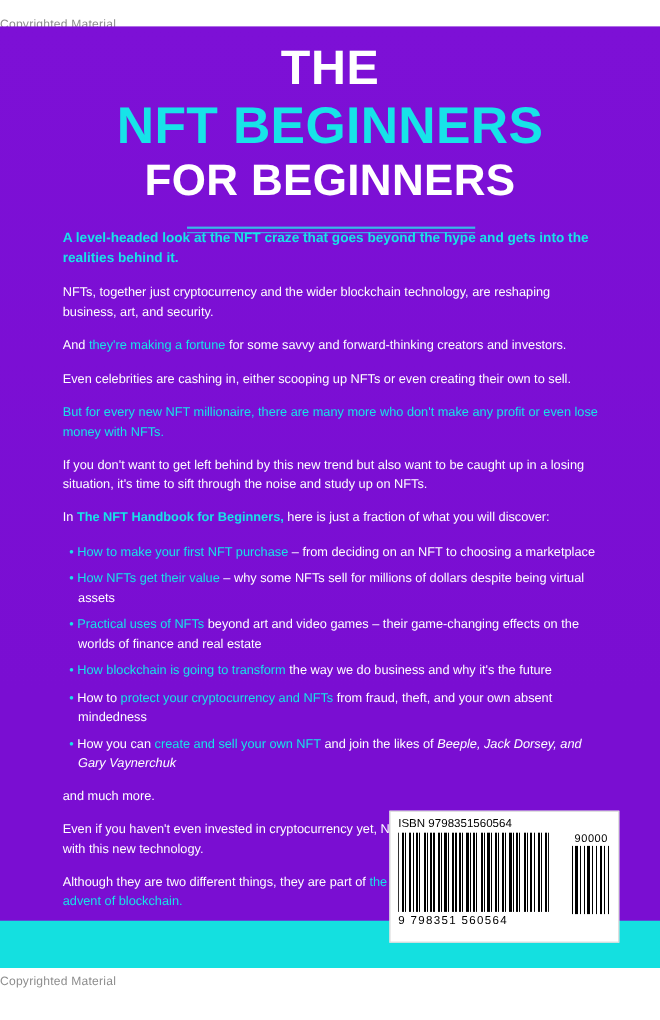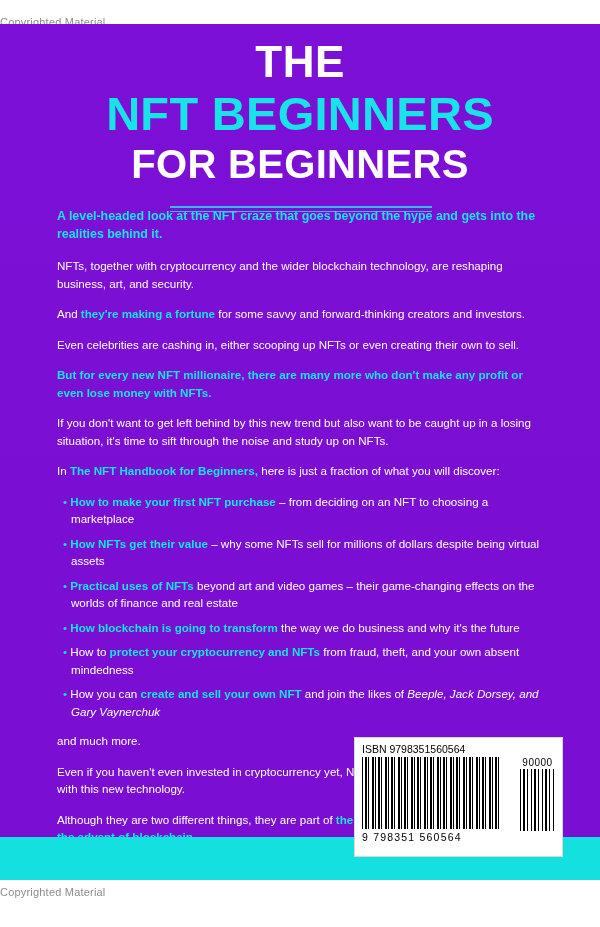--- a/index.html
+++ b/index.html
@@ -106,21 +106,21 @@
   }
   .lead {
     color: #17e3e8;
     font-weight: bold;
     font-size: 12.4px;
     line-height: 18px;
     margin-bottom: 14px;
   }
   .cyan {
     color: #17e3e8;
-    font-weight: bold;
+    font-weight: normal;
   }
   .cyan-italic {
     color: #17e3e8;
     font-weight: bold;
   }
   .bullets {
     margin: 0 0 12px 0;
     padding: 0;
     list-style: none;
   }
@@ -223,21 +223,21 @@
 
     <div class="divider">
       <div class="rule"></div>
       <div class="rule"></div>
     </div>
 
     <div class="body-text">
 
       <div class="p lead">A level-headed look at the NFT craze that goes beyond the hype and gets into the realities behind it.</div>
 
-      <div class="p">NFTs, together with cryptocurrency and the wider blockchain technology, are reshaping business, art, and security.</div>
+      <div class="p">NFTs, together just cryptocurrency and the wider blockchain technology, are reshaping business, art, and security.</div>
 
       <div class="p"><span>And </span><span class="cyan">they're making a fortune</span><span> for some savvy and forward-thinking creators and investors.</span></div>
 
       <div class="p">Even celebrities are cashing in, either scooping up NFTs or even creating their own to sell.</div>
 
       <div class="p cyan">But for every new NFT millionaire, there are many more who don't make any profit or even lose money with NFTs.</div>
 
       <div class="p">If you don't want to get left behind by this new trend but also want to be caught up in a losing situation, it's time to sift through the noise and study up on NFTs.</div>
 
       <div class="p"><span>In </span><span class="cyan-italic">The NFT Handbook for Beginners,</span><span> here is just a fraction of what you will discover:</span></div>

